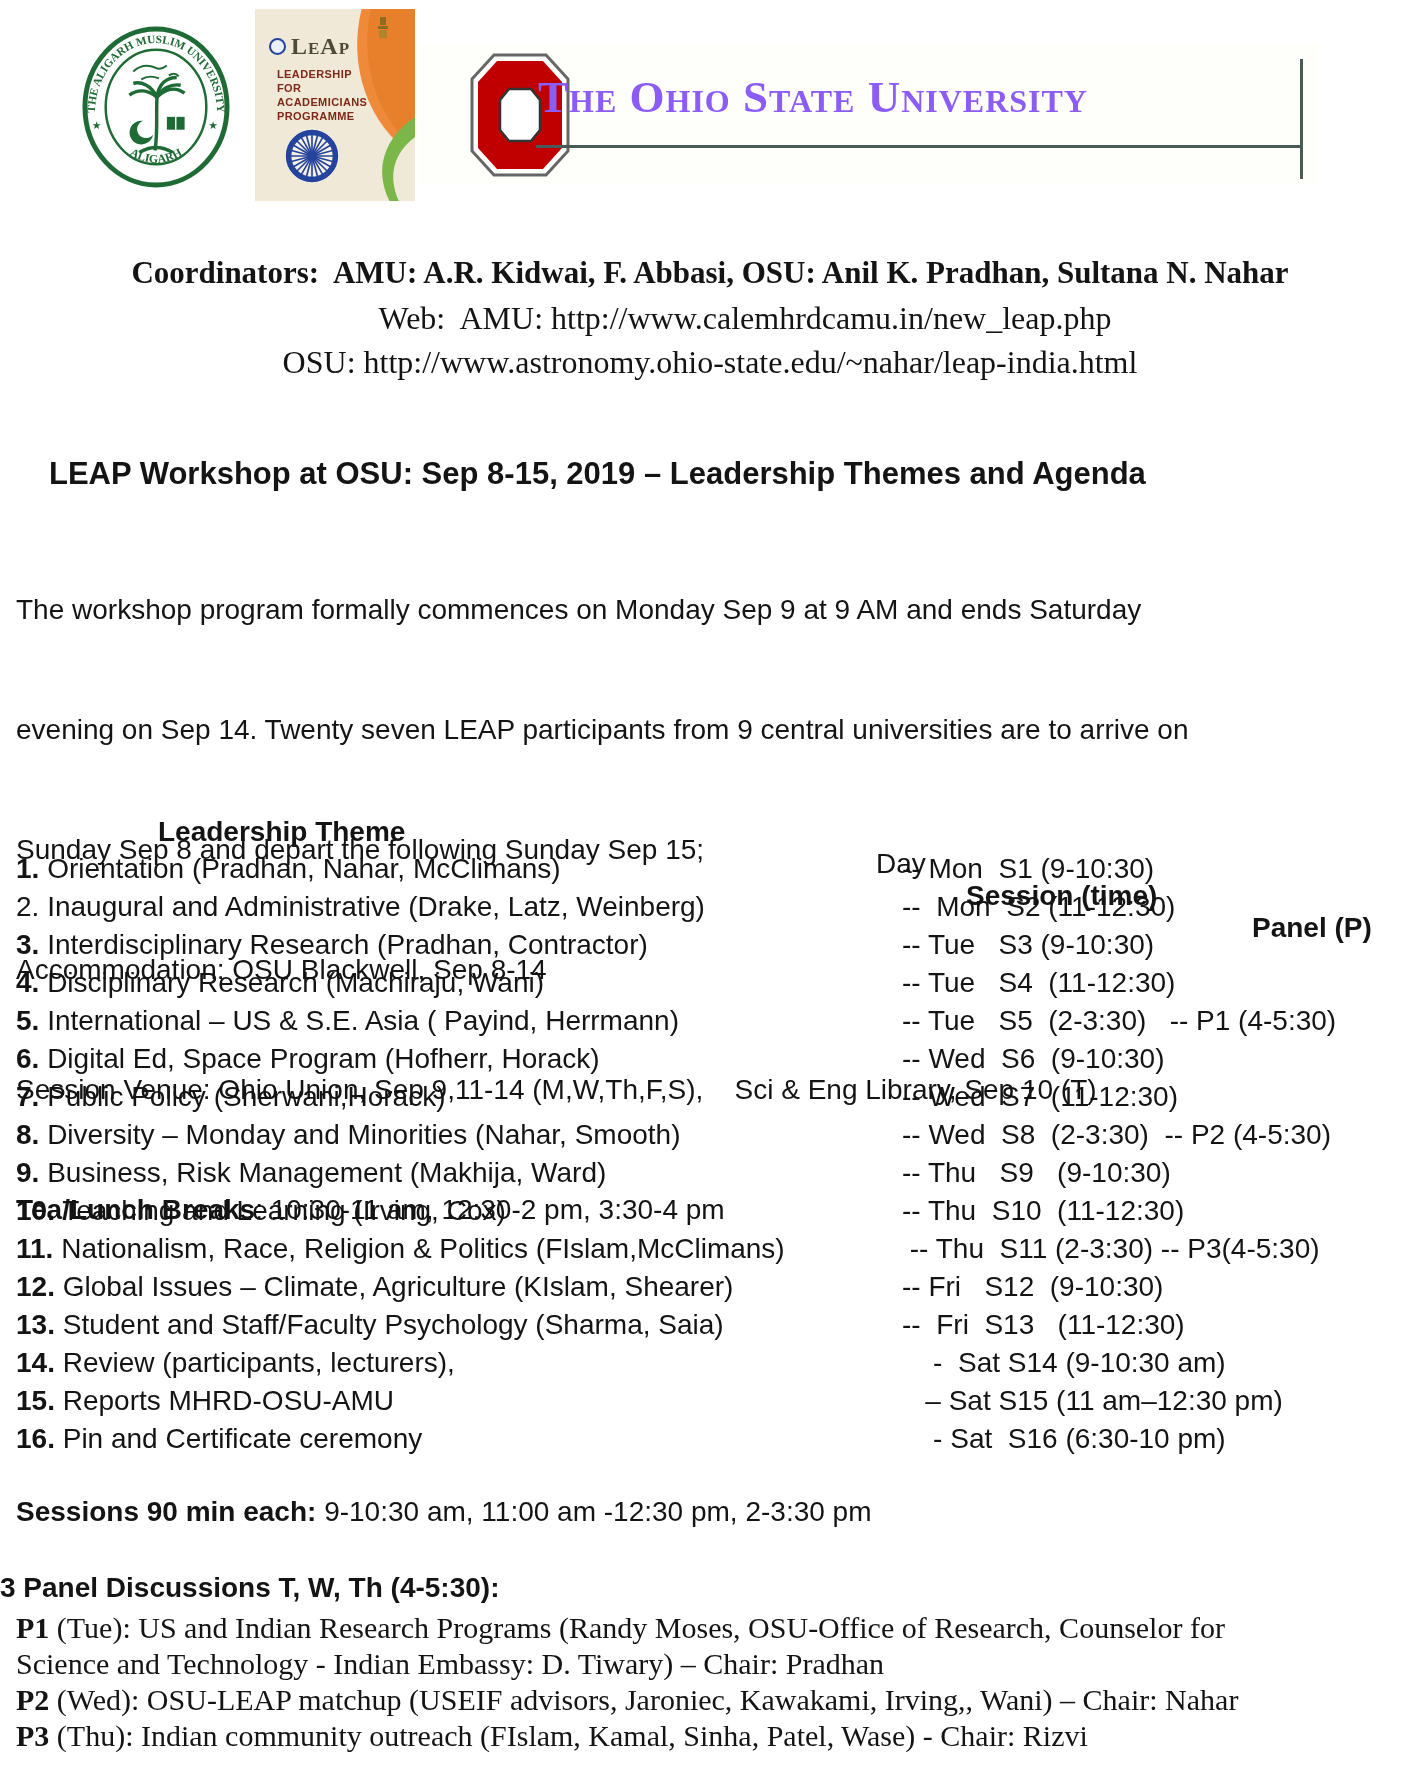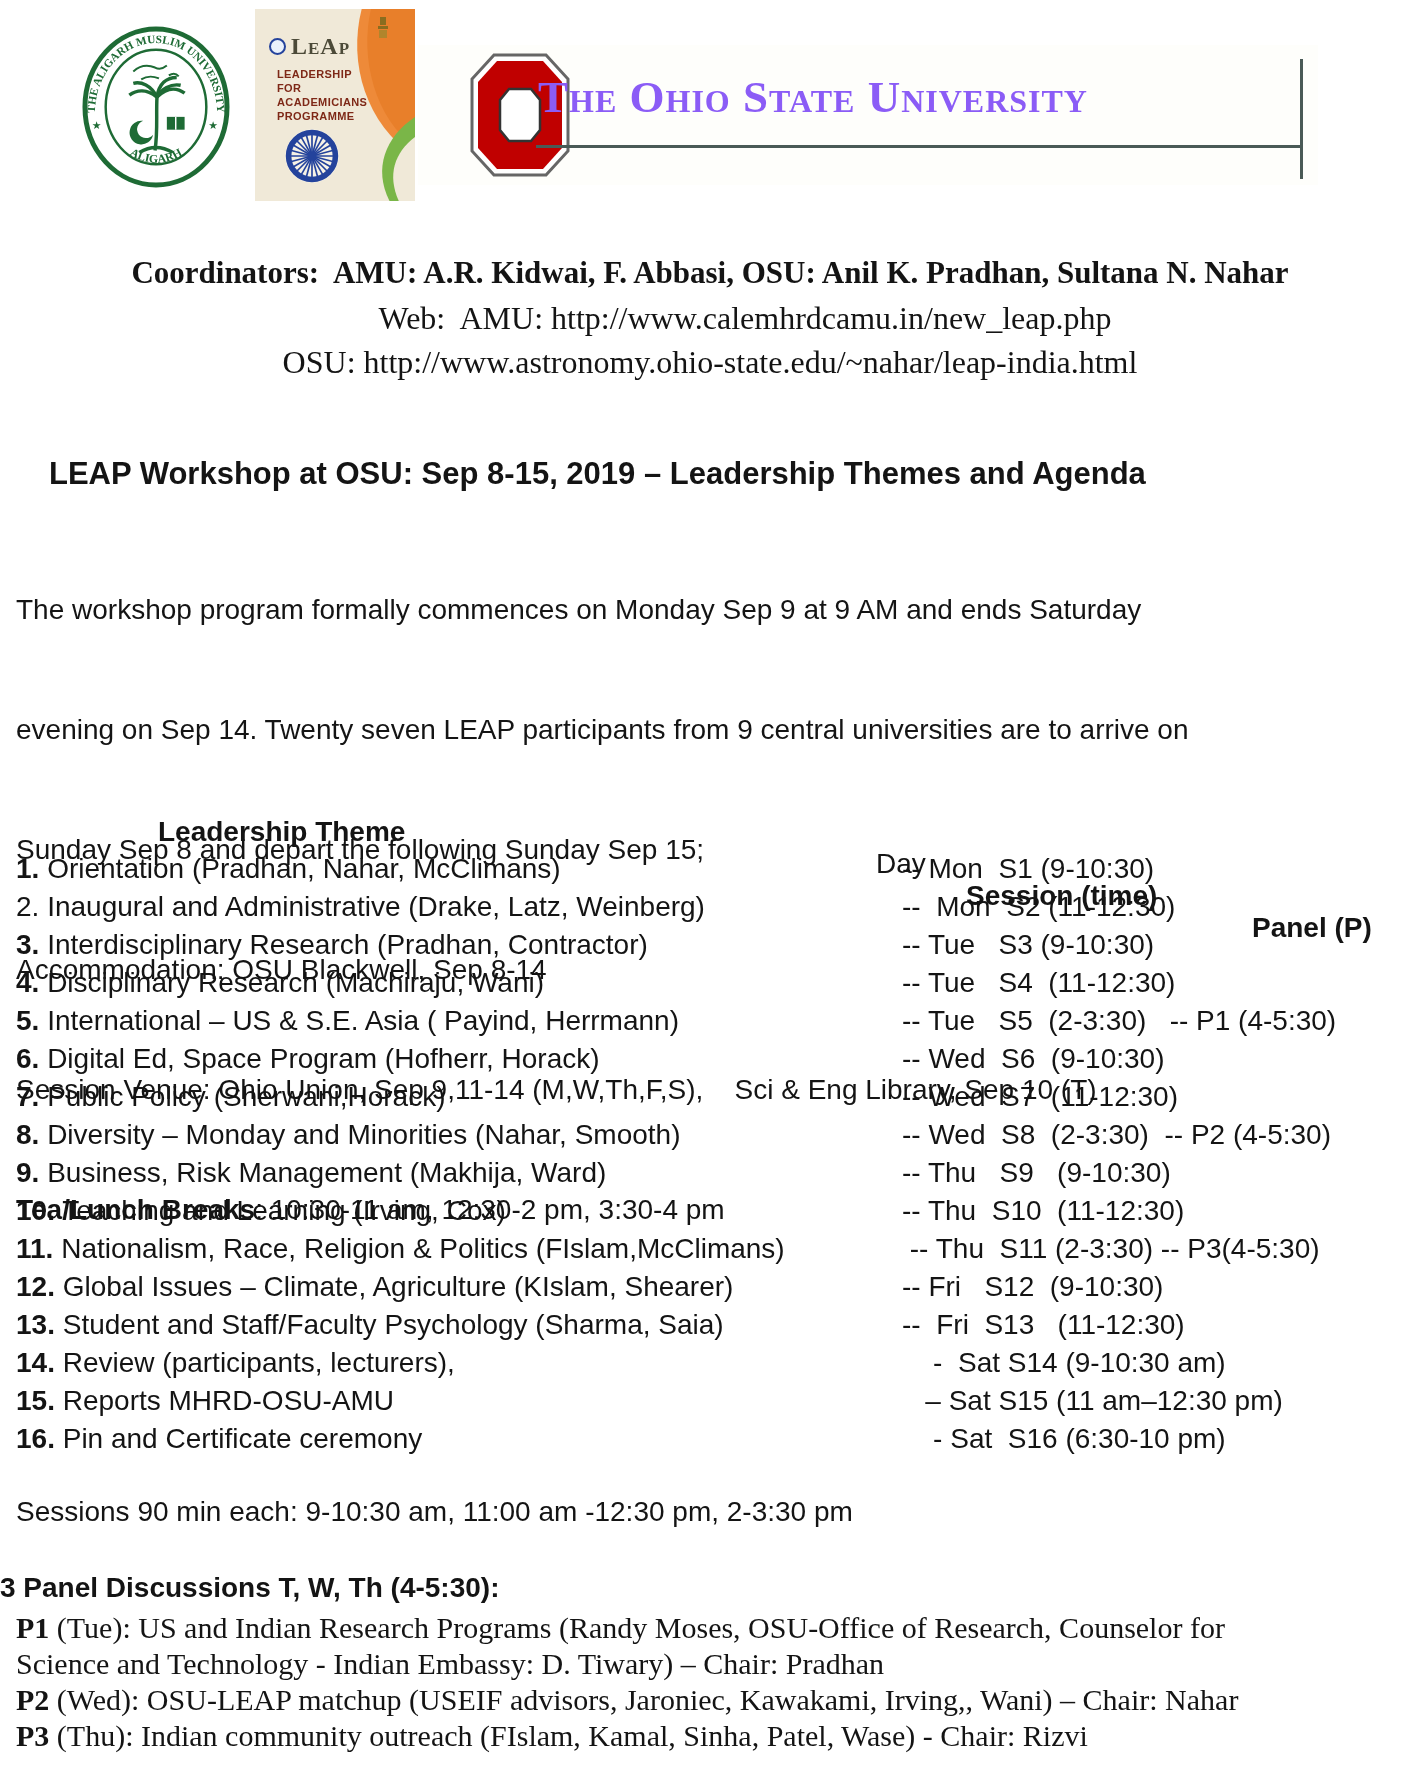--- a/index.html
+++ b/index.html
@@ -47,21 +47,21 @@
   #agenda-header .col-day { position:absolute; left:860px; }
   #agenda-header .col-session { position:absolute; left:950px; font-weight:bold; }
   #agenda-header .col-panel { position:absolute; left:1236px; font-weight:bold; }
   #agenda-rows { position:absolute; left:16px; top:850px; width:1404px; font-size:28px; line-height:38px; }
   .agenda-row { display:flex; white-space:pre;gap:44px; }
   .row-theme { min-width:842px; }
   .row-num { font-weight:bold; }
   .row-num.plain { font-weight:normal; }
   
   #sessions-note { position:absolute; left:16px; top:1496px; font-size:28px; white-space:pre; }
-  #sessions-note b { font-weight:normal; }
+  #sessions-note b { font-weight:bold; }
   #panels-heading { position:absolute; left:0; top:1572px; font-size:28px; font-weight:bold; white-space:pre; }
   #panel-items { position:absolute; left:16px; top:1610px; width:1396px;
                  font-family:"Liberation Serif", serif; font-size:30px; line-height:36px; }
   .panel-label { font-weight:bold; }
 </style>
 </head>
 <body>
 
 <div class="page">
 

